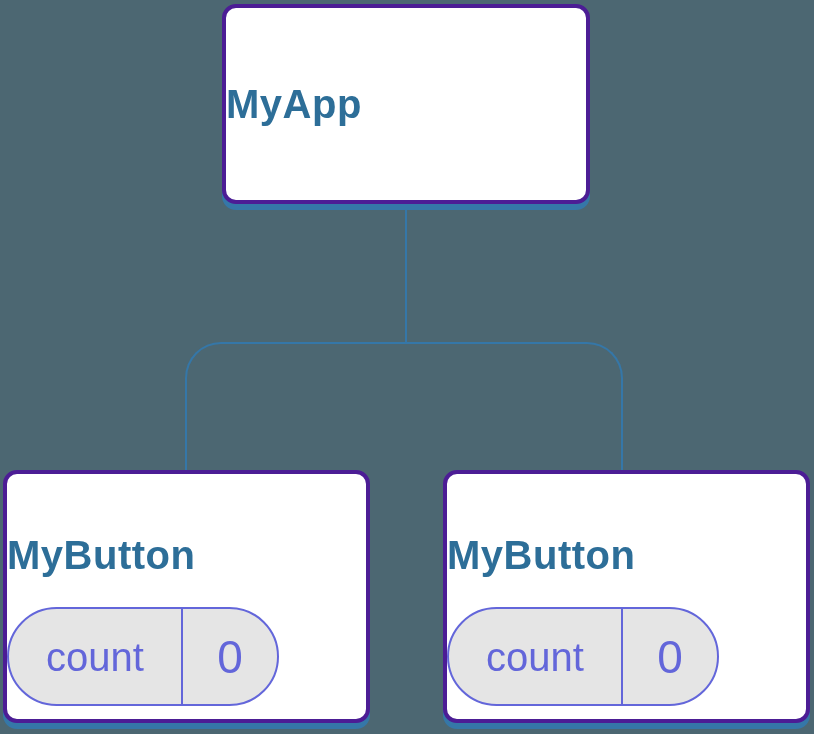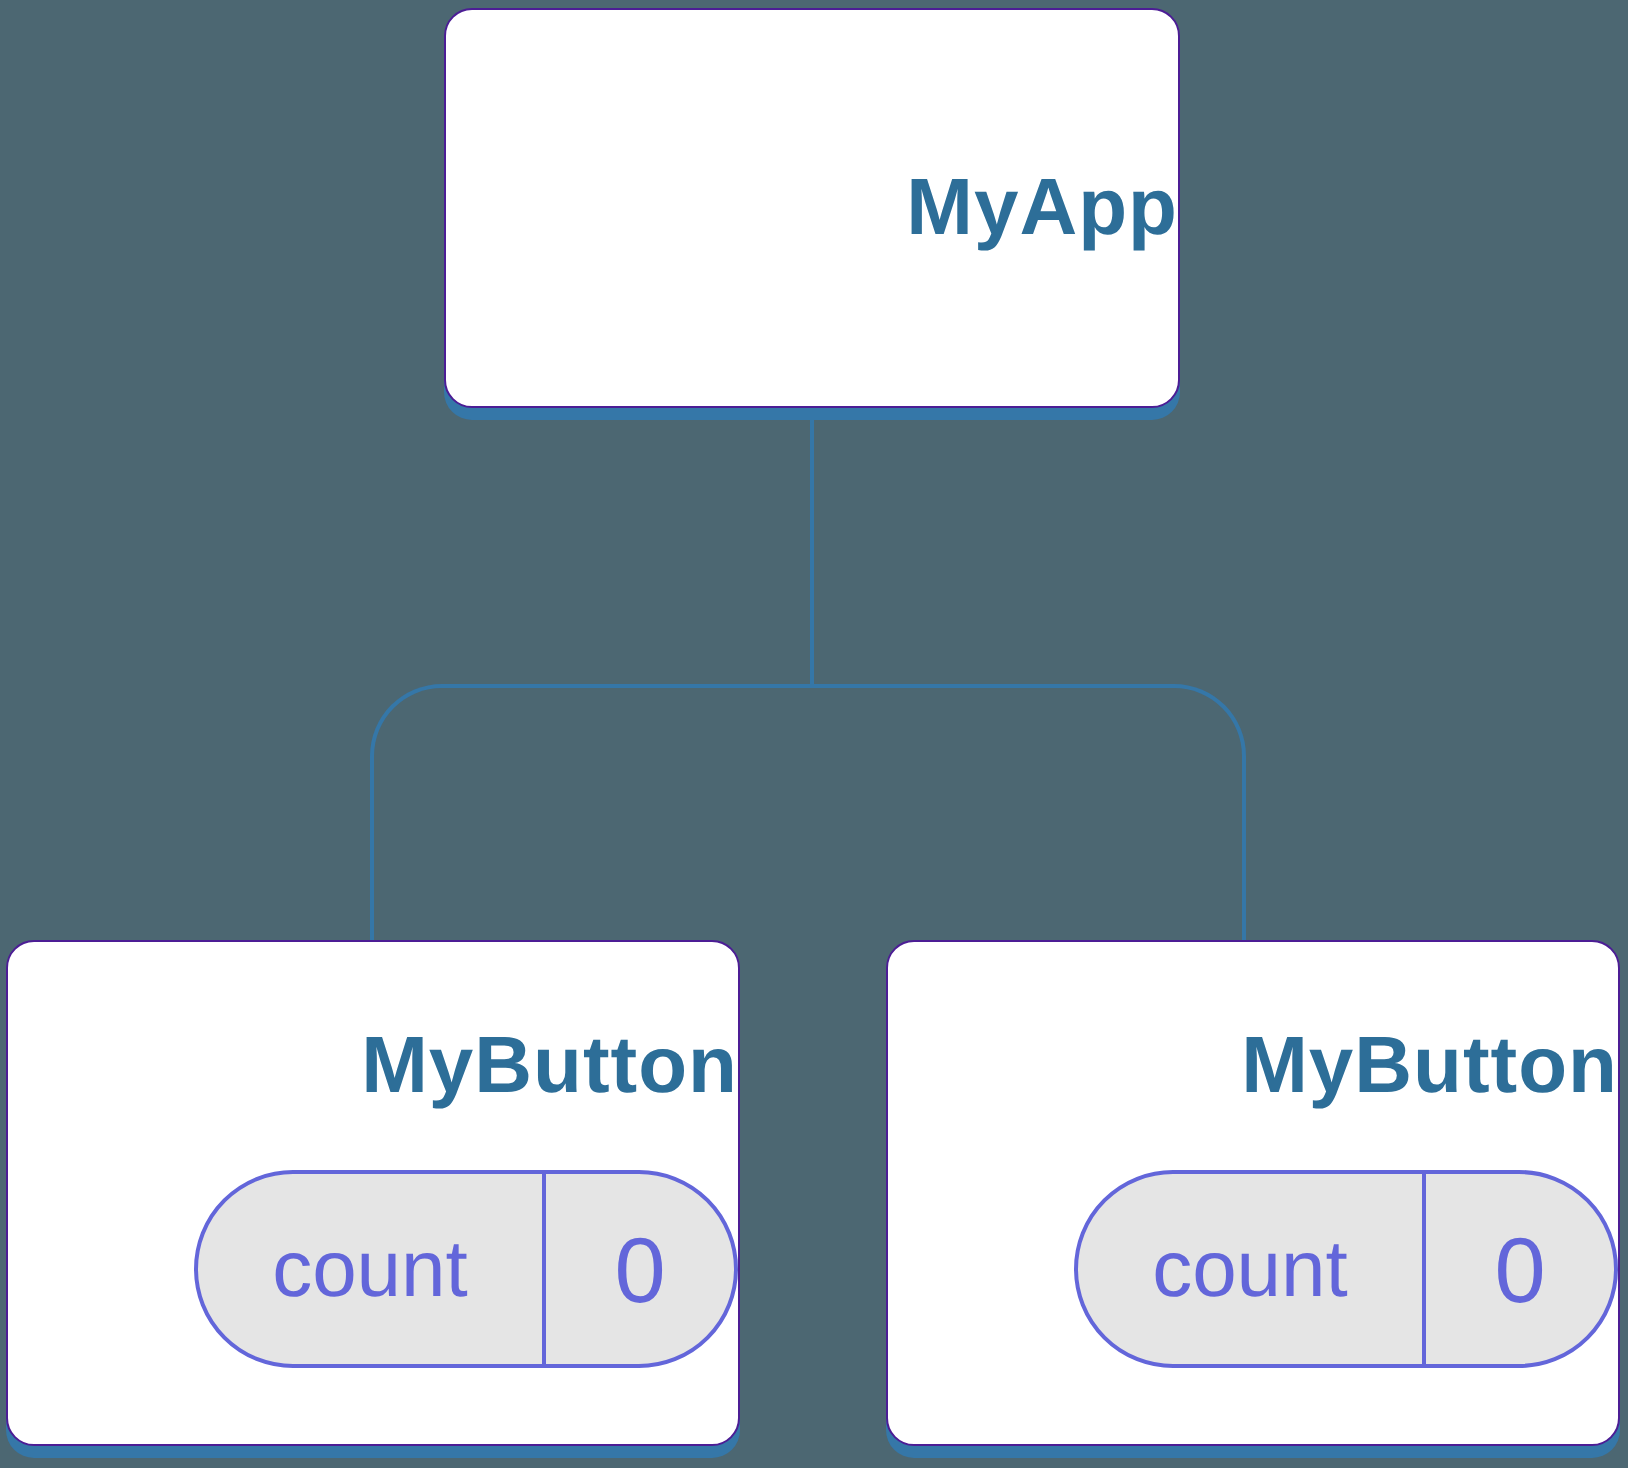--- a/index.html
+++ b/index.html
@@ -8,37 +8,37 @@
     width: 814px;
     height: 734px;
     background: #4C6772;
     overflow: hidden;
     font-family: "Liberation Sans", sans-serif;
   }
   .node {
     position: absolute;
     box-sizing: border-box;
     background: #FFFFFF;
-    border: 1px solid #4c1d95;
+    border: 4px solid #4c1d95;
     border-radius: 14px;
     box-shadow: 0 6px 0 #3577A8;
     display: flex;
     flex-direction: column;
-    align-items: flex-end;
+    align-items: flex-start;
   }
   .node-root {
     left: 222px; top: 4px;
     width: 368px; height: 200px;
     justify-content: center;
   }
   .node-child {
     top: 470px;
     width: 367px; height: 253px;
     justify-content: flex-start;
-    padding-top: 38px;
+    padding-top: 57px;
     gap: 28px;
   }
   .node-child-left  { left: 3px; }
   .node-child-right { left: 443px; }
   .node-title {
     font-size: 40px;
     font-weight: 700;
     color: #2D6E98;
     letter-spacing: 0.5px;
     line-height: 1.2;

